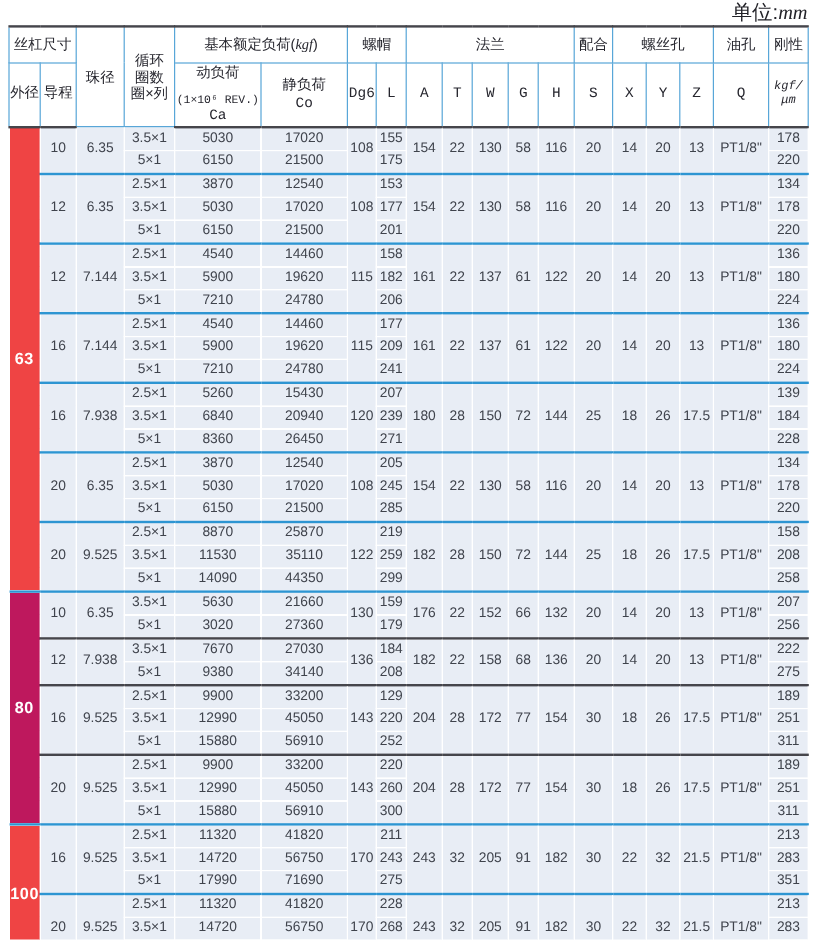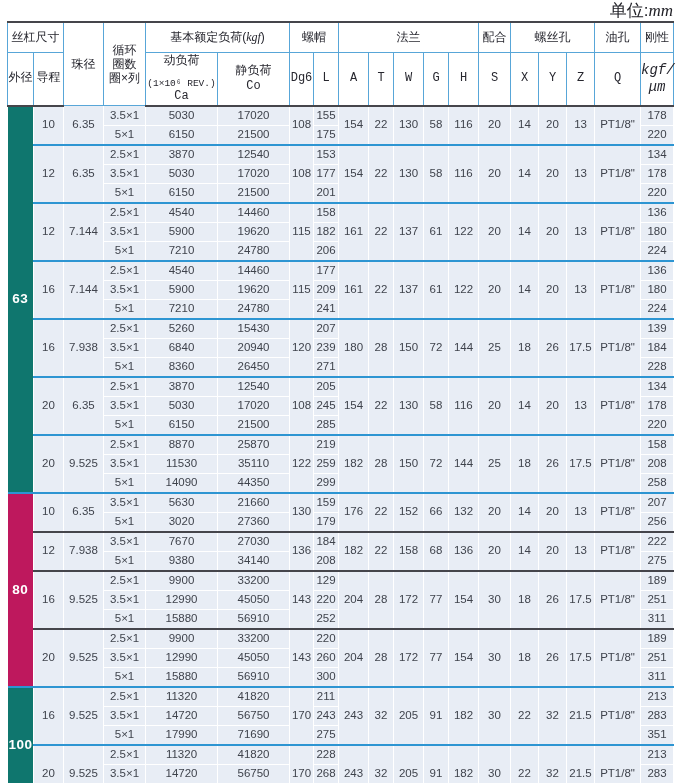--- a/index.html
+++ b/index.html
@@ -22,38 +22,38 @@
   }
   thead th {
     background:#ffffff; border:1px solid #58a6d8;
     font-weight:normal; color:#26262e; font-size:12px;
     padding:1px 0; line-height:1.2; text-align:center; vertical-align:middle;
   }
   thead tr:first-child { height:30px; }
   thead tr:last-child  { height:44px; }
   thead tr:last-child th { border-bottom:2px solid #45454b;font-family:Liberation Mono, monospace; }
   thead .small { font-size:9.5px;margin-top:10px; }
-  thead .rig-unit { font-size:14px; line-height:1.15; }
+  thead .rig-unit { font-size:10px; line-height:1.15; }
 
   tbody td {
     background:#e8edf5;
     border-right:1px solid #ffffff;
     border-bottom:1px solid #ffffff;
     height:18px; padding:0 1px;
     text-align:center; vertical-align:middle;
     font-size:11.5px; line-height:1; color:#3f434c;
     white-space:nowrap; overflow:hidden;
   }
   tbody td:first-child { border-left:none; }
   tr.sep-blue > td { border-top:2px solid #2d95d2; }
   tr.sep-dark > td { border-top:2px solid #45454b; }
   td.section-label {
     font-size:13.5px; font-weight:bold; color:#ffffff; letter-spacing:0.5px;
   }
-  td.sec-blue { background:#0f766e; }
+  td.sec-blue { background:#ef4444; }
   td.sec-gray { background:#be185d; }
 </style>
 </head>
 <body>
 
 <div class="unit-line"><span>单位:</span><span class="serif-it">mm</span></div>
 
 <table class="spec">
   <colgroup>
     <col style="width:26px">

